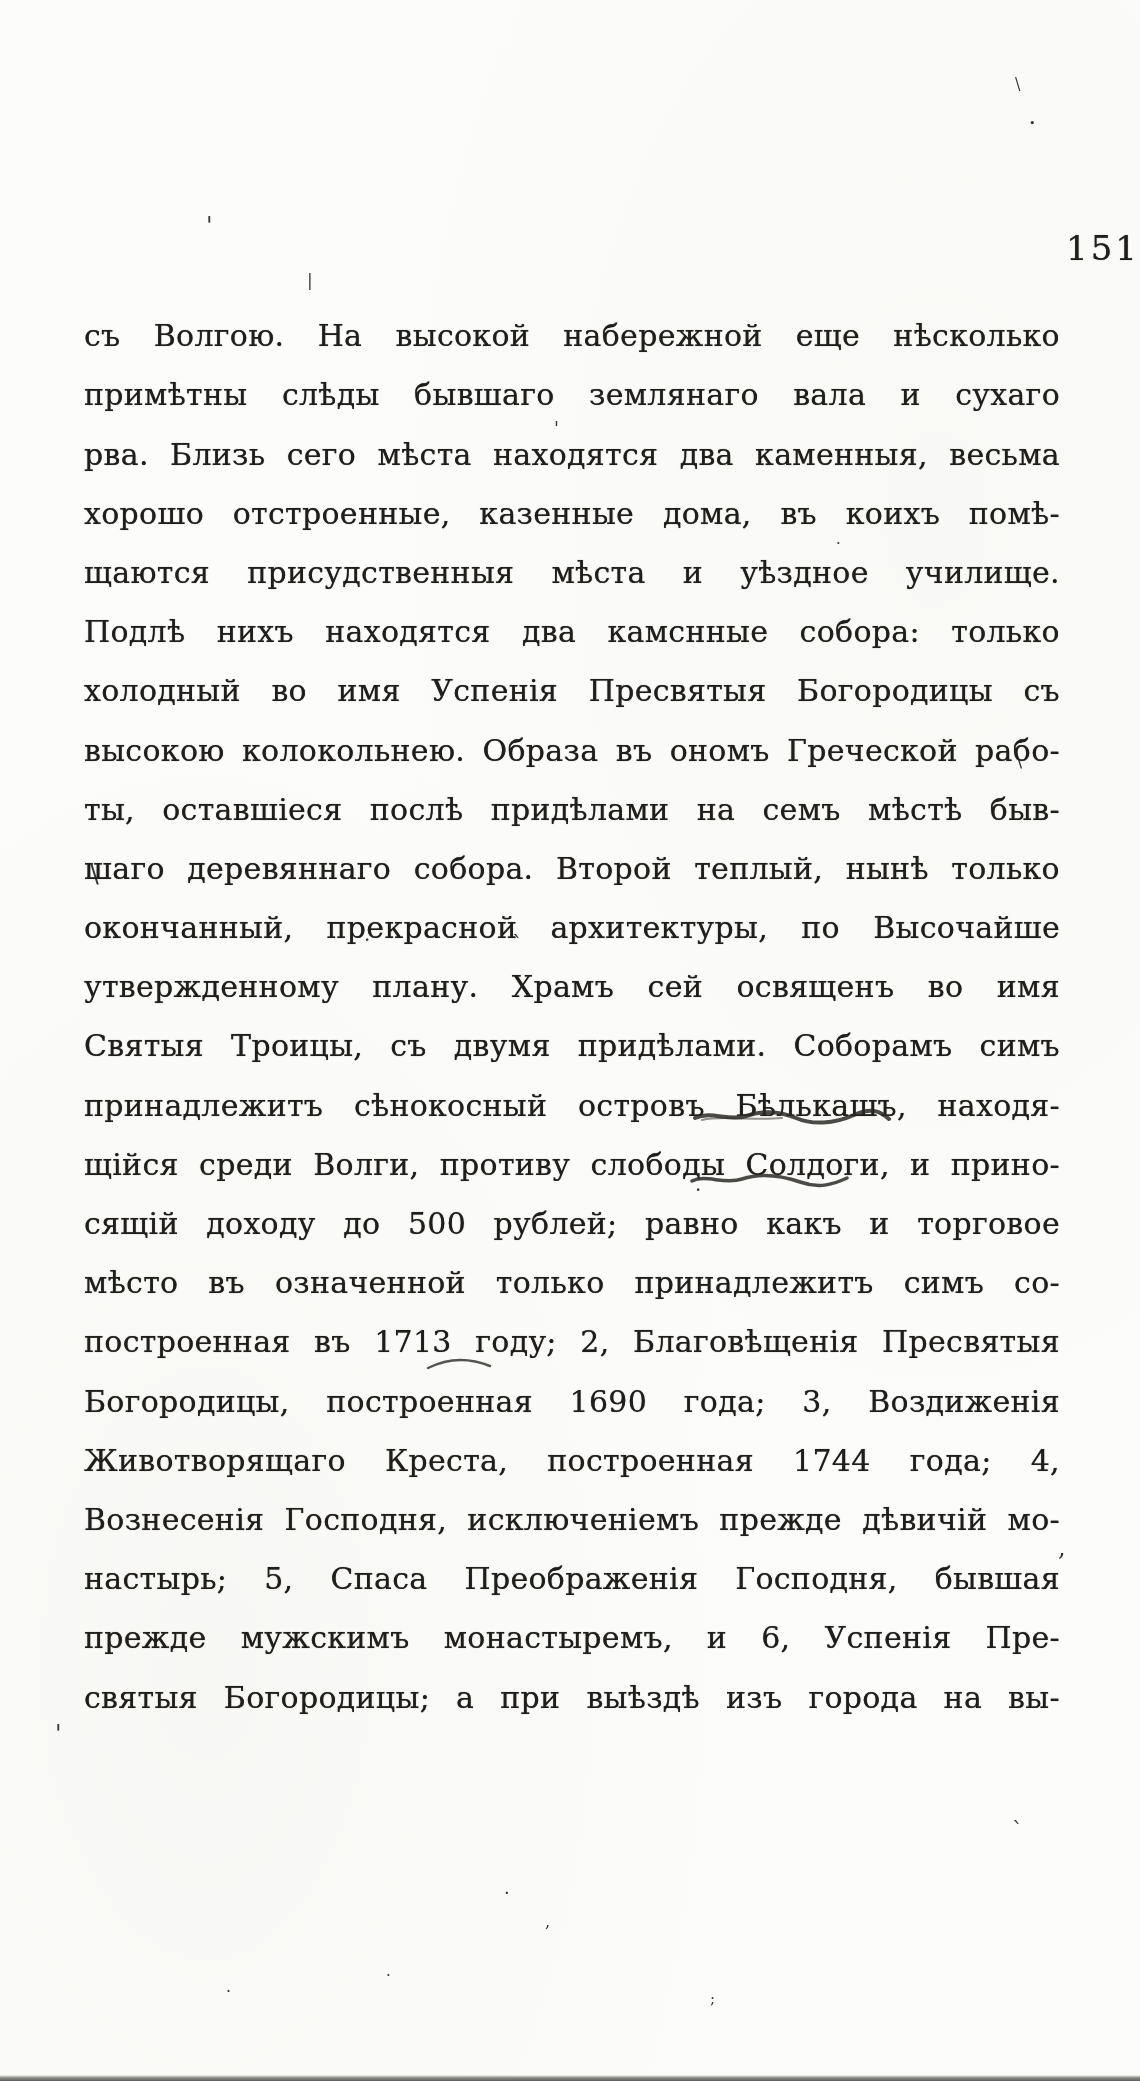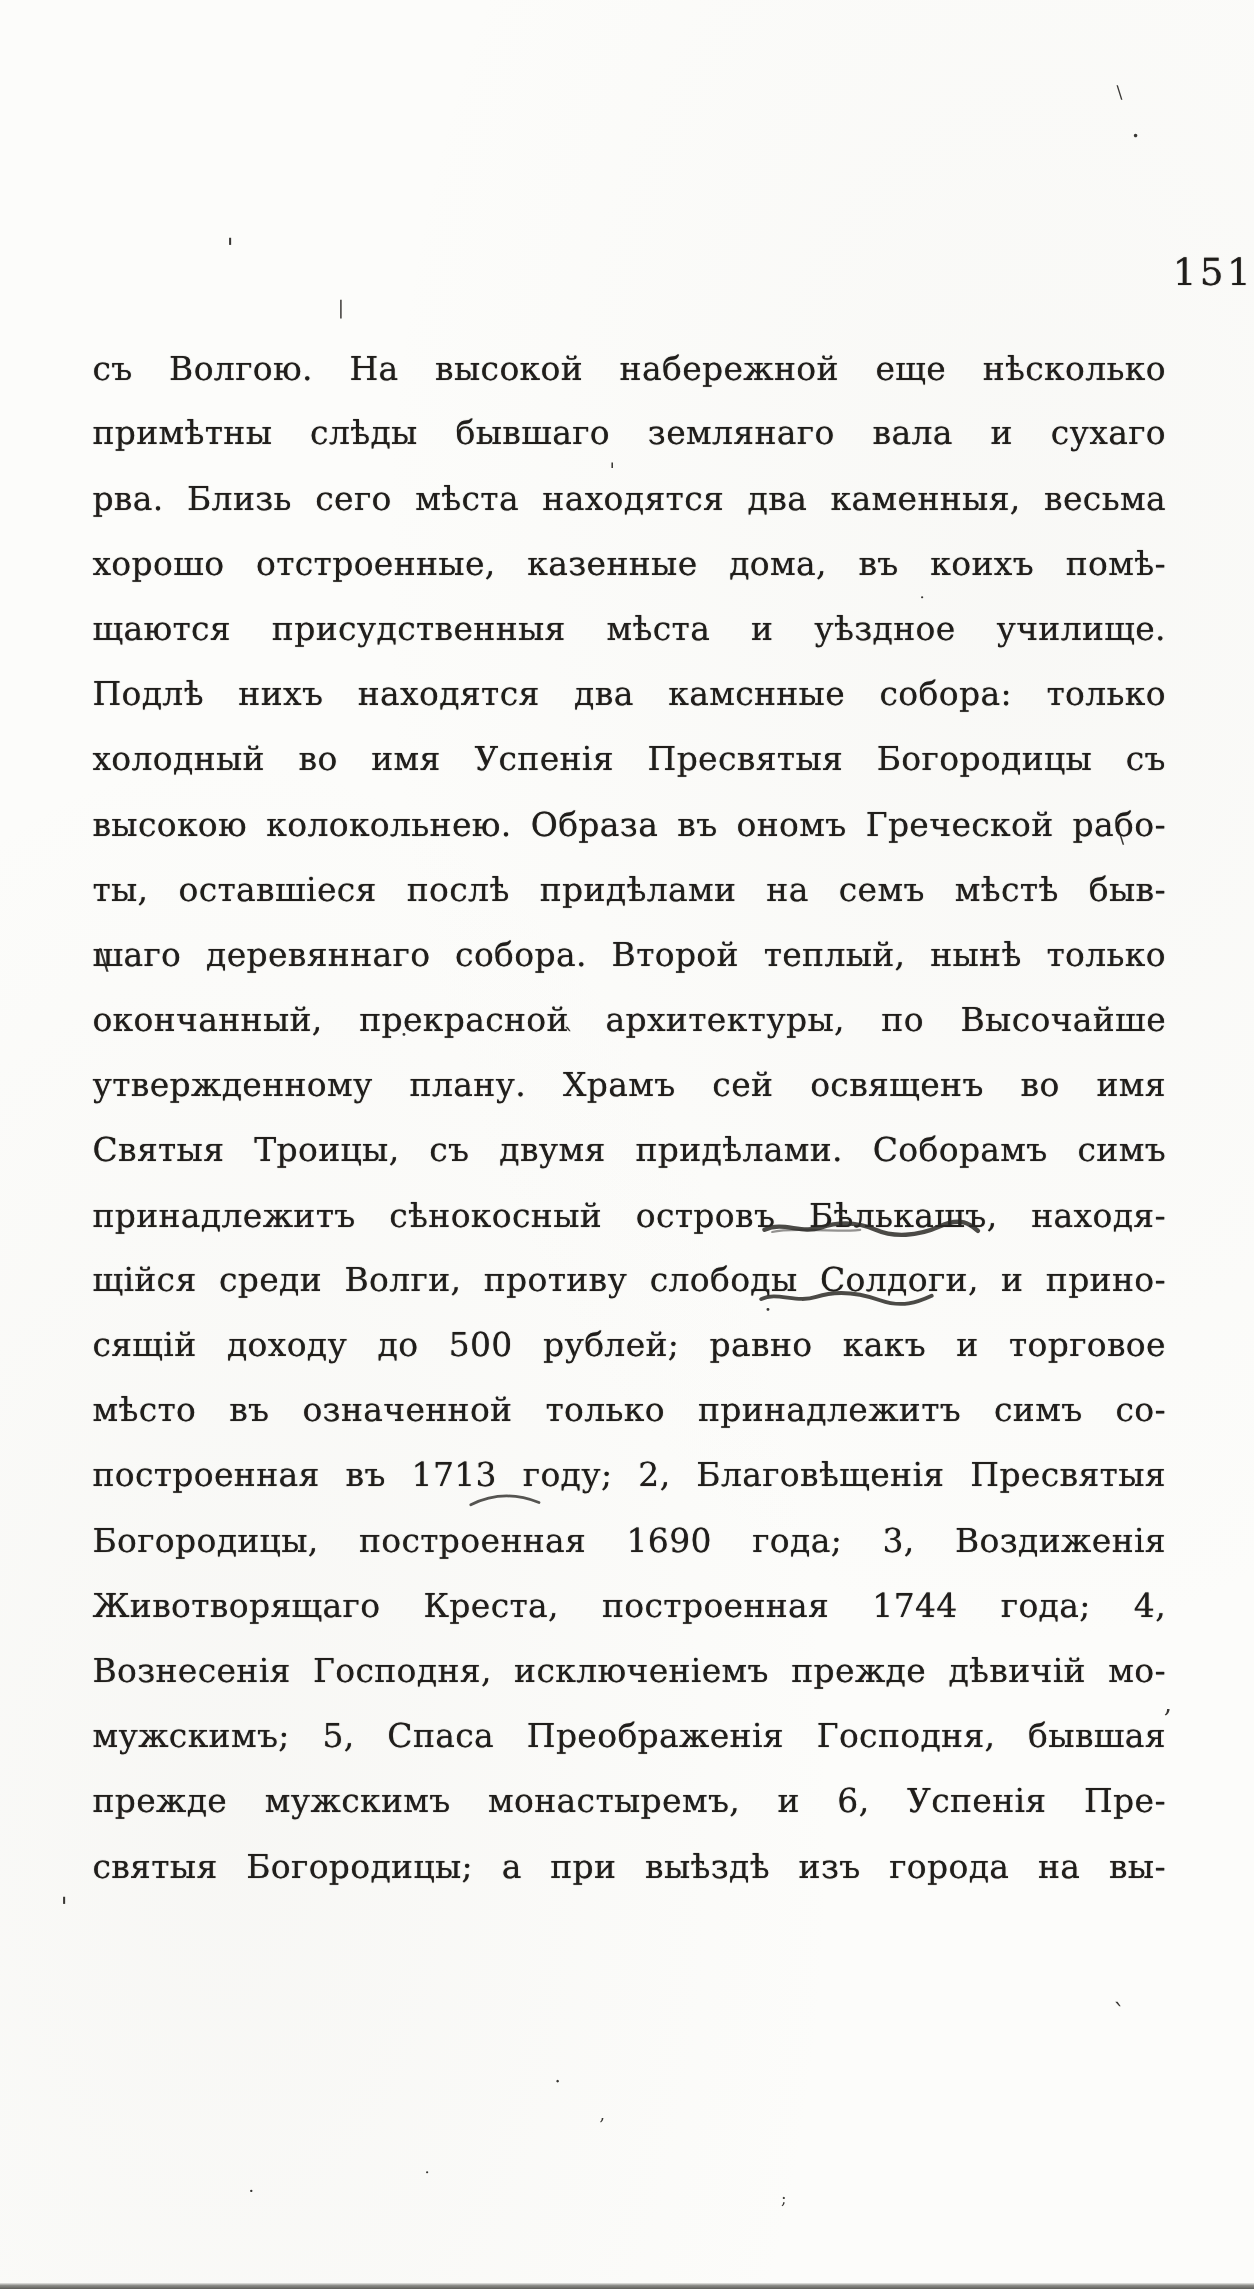--- a/index.html
+++ b/index.html
@@ -220,21 +220,21 @@
       </div>
     <div class="line">
         <span>Вознесенія</span>
         <span>Господня,</span>
         <span>исключеніемъ</span>
         <span>прежде</span>
         <span>дѣвичій</span>
         <span>мо-</span>
       </div>
     <div class="line">
-        <span>мужскимъ;</span>
+        <span>настырь;</span>
         <span>5,</span>
         <span>Спаса</span>
         <span>Преображенія</span>
         <span>Господня,</span>
         <span>бывшая</span>
       </div>
     <div class="line">
         <span>прежде</span>
         <span>мужскимъ</span>
         <span>монастыремъ,</span>

